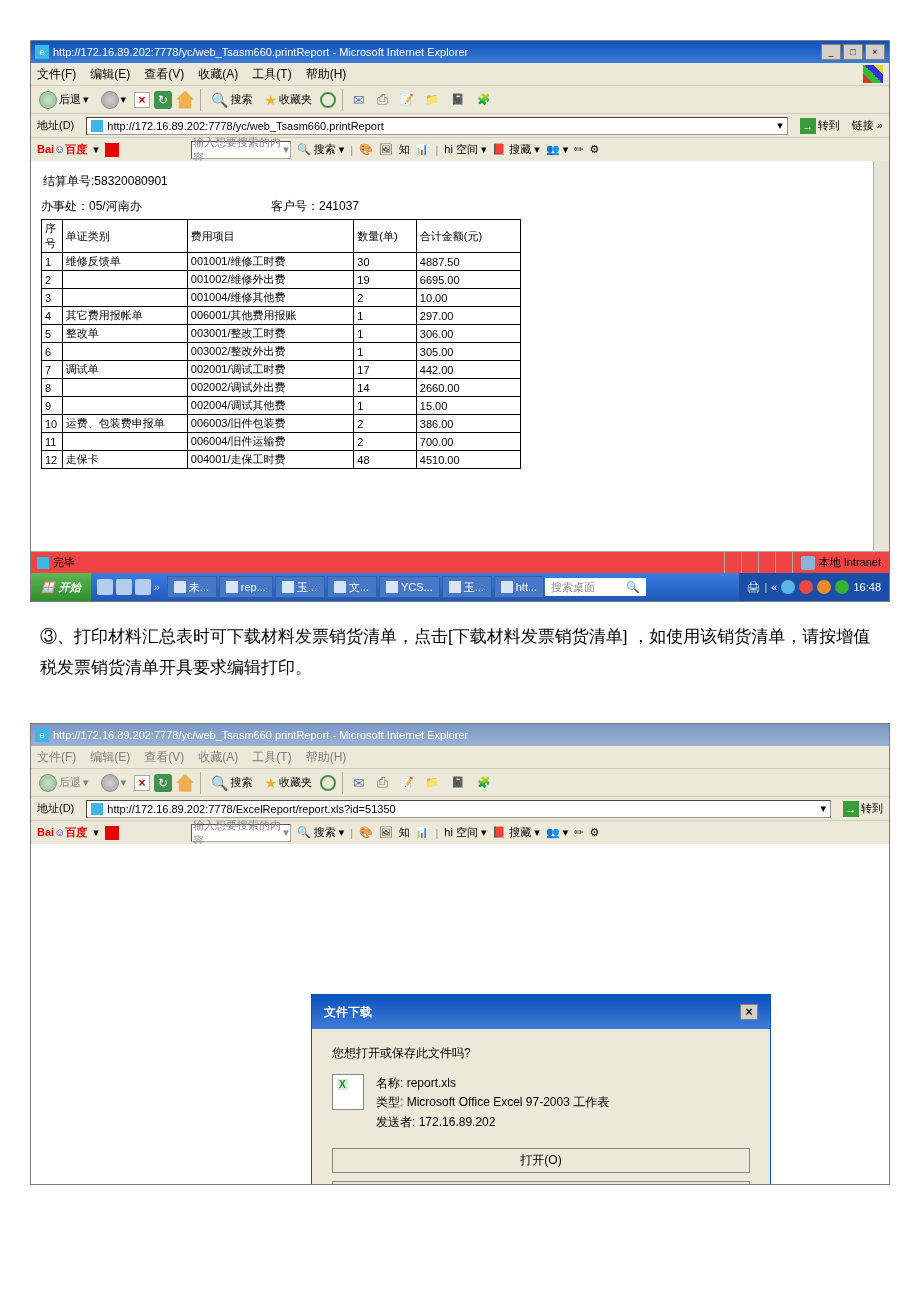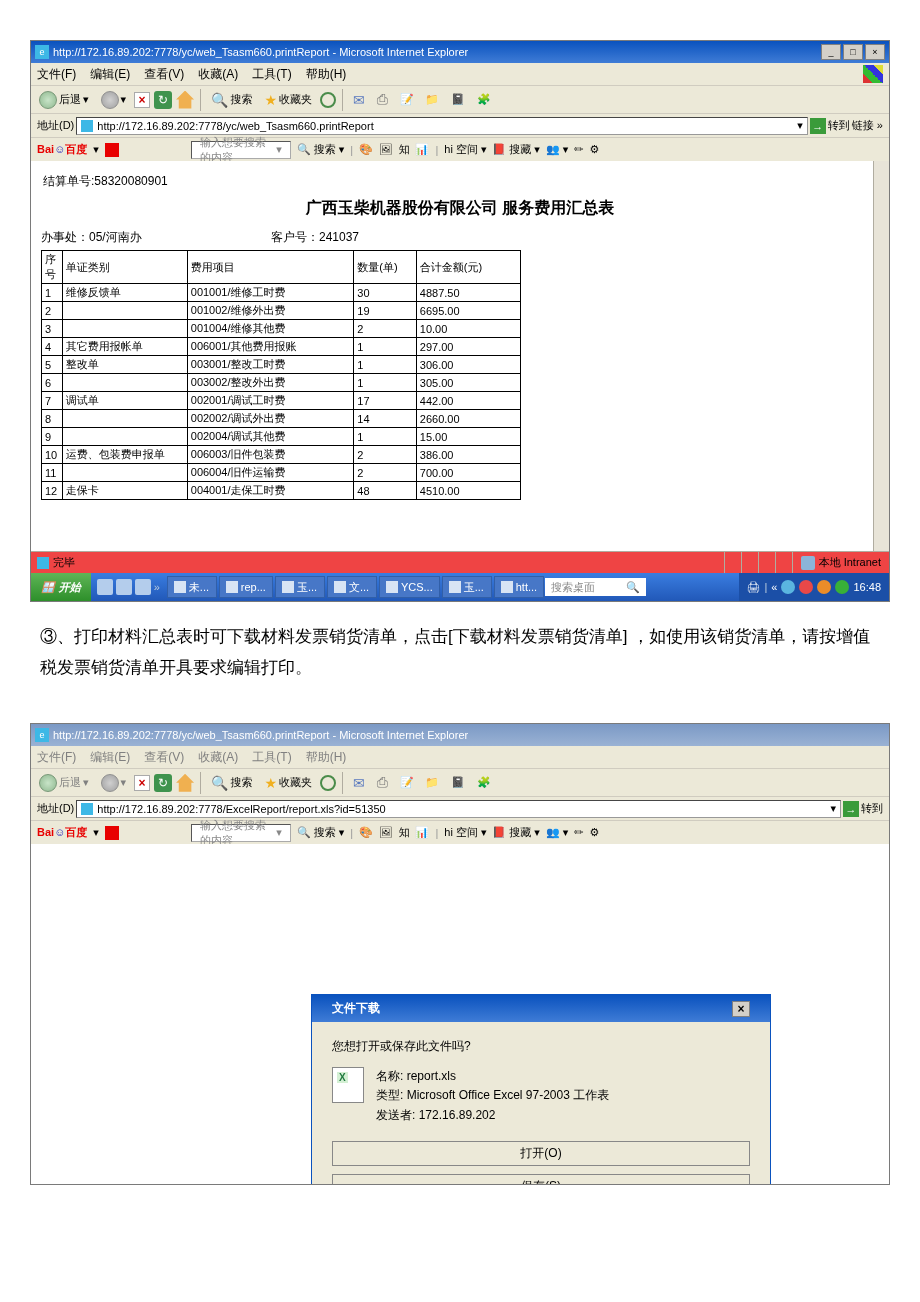--- a/index.html
+++ b/index.html
@@ -18,31 +18,31 @@
 .nav-back { background: radial-gradient(circle,#c8e4c8,#8fb88f); border: 1px solid #789878; }
 .nav-fwd { background: radial-gradient(circle,#d0d0d0,#a0a0a0); border: 1px solid #909090; }
 .stop-x { width: 16px; height: 16px; color: #c00; font-weight: bold; display: flex; align-items: center; justify-content: center; background: #fff; border: 1px solid #aaa; }
 .refresh-i { width: 18px; height: 18px; background: #3f934d; border-radius: 3px; color: #fff; display: flex; align-items: center; justify-content: center; }
 .home-i { width: 18px; height: 18px; background: #f0b050; clip-path: polygon(50% 0,100% 50%,85% 50%,85% 100%,15% 100%,15% 50%,0 50%); }
 .search-i::before { content: "🔍"; font-size: 14px; }
 .star-i::before { content: "★"; color: #f0b020; font-size: 14px; }
 .hist-i { width: 16px; height: 16px; border: 2px solid #4a8c4a; border-radius: 50%; position: relative; }
 .mail-i::before { content: "✉"; font-size: 14px; color: #5a7abf; }
 .print-i::before { content: "⎙"; font-size: 14px; color: #777; }
-.addr-bar { background: #ece9d8; height: 24px; display: flex; align-items: center; padding: 0 6px; gap: 2px; border-top: 1px solid #d0ccc0; font-size: 11px; }
+.addr-bar { background: #ece9d8; height: 24px; display: flex; align-items: center; padding: 0 6px; gap: 12px; border-top: 1px solid #d0ccc0; font-size: 11px; }
 .addr-input { flex: 1; background: #fff; border: 1px inset #999; height: 18px; padding: 0 4px; display: flex; align-items: center; gap: 4px; color: #000; }
 .addr-icon { width: 12px; height: 12px; background: #3db8e6; }
 .go-btn { display: flex; align-items: center; gap: 2px; }
 .go-arrow { width: 16px; height: 16px; background: #3a9b3a; color: #fff; display: flex; align-items: center; justify-content: center; }
 .baidu-bar { background: #ece9d8; height: 24px; display: flex; align-items: center; padding: 0 6px; gap: 6px; border-top: 1px solid #d0ccc0; font-size: 11px; }
 .baidu-logo { font-weight: bold; text-align: center; }
 .baidu-logo .red { color: #e80000; }
 .baidu-logo .blue { color: #2626bb; }
 .baidu-sq { width: 14px; height: 14px; background: #e80000; display: inline-block; }
-.baidu-input { width: 100px; background: #fff; border: 1px inset #aaa; height: 18px; display: flex; align-items: center; padding: 0 8px; color: #888; }
+.baidu-input { width: 100px; background: #fff; border: 1px inset #aaa; height: 18px; display: flex; align-items: center; padding: 0 1px; color: #888; }
 .content-area { background: #fff; padding: 8px 10px; height: 390px; overflow: hidden; position: relative; }
 .scrollbar-right { position: absolute; right: 0; top: 0; bottom: 0; width: 16px; background: #e8e4d8; border-left: 1px solid #b0aca0; }
 .settle-no { margin: 4px 0 8px 2px; }
 .rpt-title { text-align: center; font-size: 16px; font-weight: bold; margin: 4px 0 10px 0; }
 .info-row { display: flex; margin: 4px 0; }
 .info-cell { margin-right: 20px; }
 table.data { border-collapse: collapse; width: 480px; font-size: 11px; margin-top: 4px; }
 table.data th, table.data td { border: 1px solid #000; padding: 1px 3px; text-align: left; height: 14px; }
 table.data th { font-weight: normal; }
 .col-seq { width: 20px; }
@@ -59,21 +59,21 @@
 .start-btn { background: linear-gradient(to bottom,#5fb557,#2d8f2a); height: 100%; padding: 0 10px; display: flex; align-items: center; gap: 4px; font-weight: bold; font-style: italic; }
 .task-ql { display: flex; align-items: center; gap: 3px; padding: 0 6px; }
 .task-ql-i { width: 16px; height: 16px; background: #b4cdec; border-radius: 2px; }
 .task-item { background: #4777c7; border: 1px solid #315fa8; padding: 2px 6px; margin: 0 1px; height: 22px; display: flex; align-items: center; gap: 3px; min-width: 50px; }
 .task-item-i { width: 12px; height: 12px; background: #d8e4f4; }
 .task-search { background: #fff; color: #888; padding: 2px 6px; width: 101px; height: 18px; display: flex; align-items: center; justify-content: space-between; }
 .tray { display: flex; align-items: center; gap: 4px; padding: 0 8px; background: #1b4fa7; height: 100%; color: #fff; margin-left: auto; }
 .tray-i { width: 14px; height: 14px; border-radius: 50%; }
 .instr-text { margin: 20px 40px; font-size: 17px; line-height: 1.8; }
 .dialog { position: absolute; left: 280px; top: 150px; width: 460px; background: #ece9d8; border: 1px solid #0a52be; }
-.dlg-title { background: linear-gradient(to bottom,#0a52be,#3f7cd6); height: 27px; display: flex; align-items: center; justify-content: space-between; padding: 0 20px; color: #fff; font-size: 12px; font-weight: bold; }
+.dlg-title { background: linear-gradient(to bottom,#0a52be,#3f7cd6); height: 34px; display: flex; align-items: center; justify-content: space-between; padding: 0 12px; color: #fff; font-size: 12px; font-weight: bold; }
 .dlg-close { width: 18px; height: 16px; background: #d4d0c8; color: #000; display: flex; align-items: center; justify-content: center; border: 1px solid #808080; }
 .dlg-body { padding: 16px 20px; font-size: 12px; }
 .dlg-q { margin-bottom: 12px; }
 .dlg-file { display: flex; gap: 12px; margin-bottom: 16px; }
 .file-ico { width: 32px; height: 36px; background: #fff; border: 1px solid #888; position: relative; }
 .file-ico::after { content: "X"; position: absolute; top: 4px; left: 4px; color: #1f7a3f; font-weight: bold; background: #d4f0d4; padding: 0 2px; font-size: 10px; }
 .file-info { line-height: 1.6; }
 .dlg-btns { display: flex; justify-content: flex-end; gap: 8px; margin-bottom: 14px; flex-direction: column; }
 .dlg-btn { padding: 3px 14px; background: #ece9d8; border: 1px solid #888; font-size: 12px; }
 .dlg-btn.active { border: 1px dotted #000; outline: 1px solid #000; }
@@ -158,21 +158,20 @@
     <span style="color:#999">|</span>
     <span>hi <span>空间</span> ▾</span>
     <span>📕 <span>搜藏</span> ▾</span>
     <span>👥 ▾</span>
     <span>✏</span>
     <span>⚙</span>
   </div>
   <div class="content-area">
     <div class="scrollbar-right"></div>
     <div class="settle-no">结算单号:58320080901</div>
-    <div class="rpt-title">广西玉柴机器股份有限公司 服务费用汇总表</div>
     <div class="info-row">
       <div class="info-cell" style="width:210px">办事处：05/河南办</div>
       <div class="info-cell">客户号：241037</div>
     </div>
     <table class="data">
       <tbody>
           <tr>
         <th class="col-seq">序号</th>
         <th class="col-cat">单证类别</th>
         <th class="col-item">费用项目</th>

